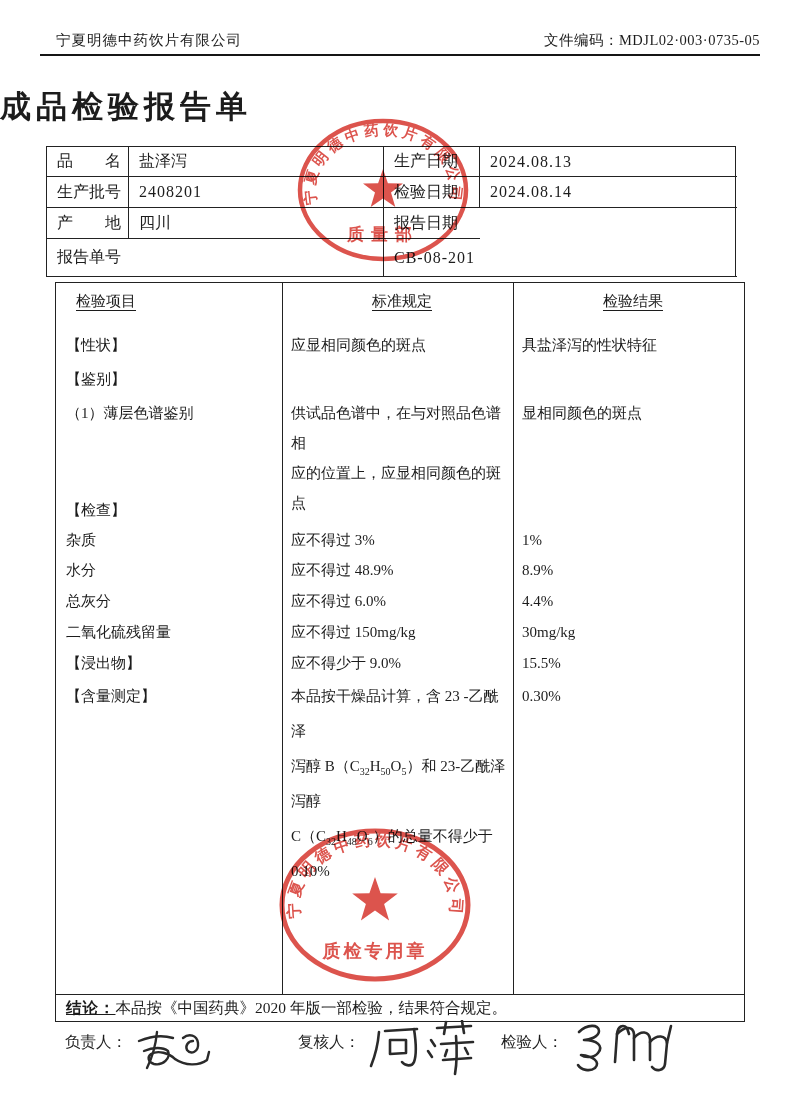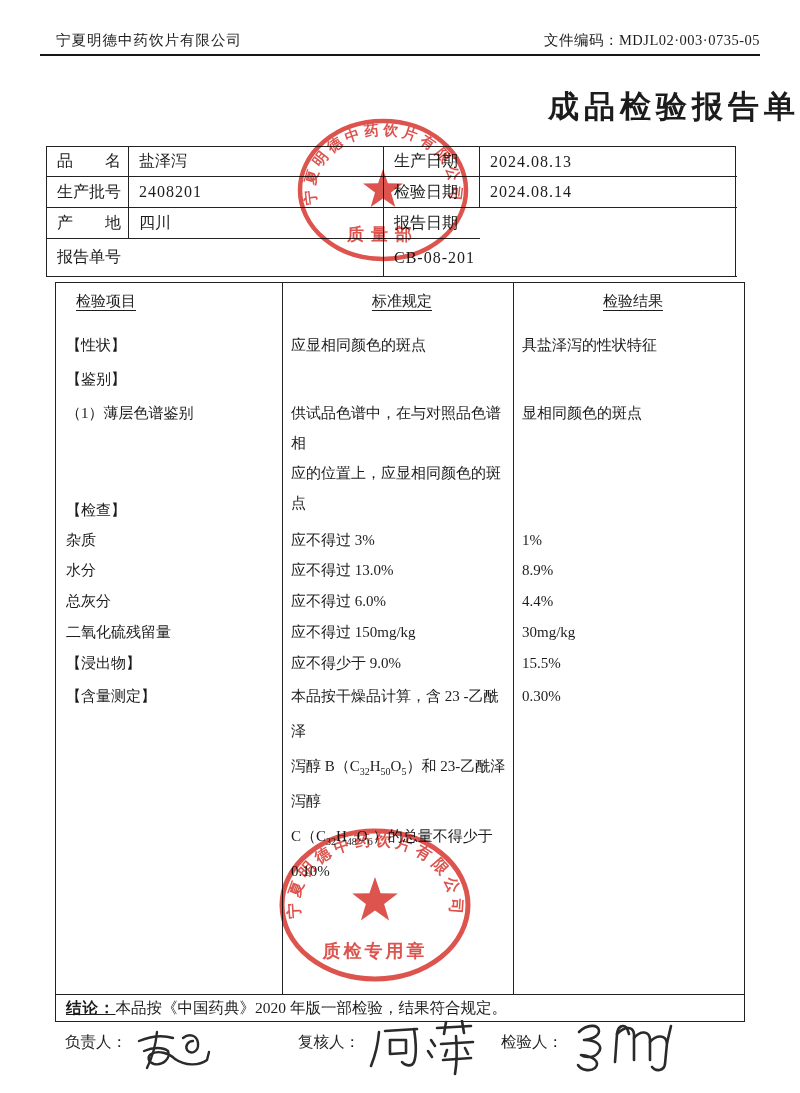--- a/index.html
+++ b/index.html
@@ -9,22 +9,22 @@
     background:#ffffff;
     font-family:"Liberation Serif","DejaVu Serif",serif;
     color:#1c1c1c;
     overflow:hidden;
   }
   
   .hdr-company { position:absolute; left:56px; top:31px; font-size:14.5px; letter-spacing:1px; }
   .hdr-code    { position:absolute; right:40px; top:31px; font-size:14.5px; letter-spacing:.5px; }
   .hdr-rule    { position:absolute; left:40px; right:40px; top:54px; border-top:2.2px solid #151515; }
   
-  .doc-title { position:absolute; top:86px; left:0; width:100%; text-align:right;
-               font-size:31px; font-weight:bold; letter-spacing:5px;padding-left:20px; }
+  .doc-title { position:absolute; top:86px; left:0; width:100%; text-align:left;
+               font-size:31px; font-weight:bold; letter-spacing:5px; }
   
   .info-table { position:absolute; left:46px; top:146px; width:690px;
                 border:1.6px solid #222; border-bottom:none; font-size:16px; }
   .irow4 { display:grid; grid-template-columns:82px 255px 96px 257px; }
   .irow2 { display:grid; grid-template-columns:337px 353px; }
   .info-table .cell { border-right:1.4px solid #222; border-bottom:1.4px solid #222;
                       padding-left:10px; display:flex; align-items:center; }
   .info-table .cell:last-child { border-right:none; }
   .h30 { height:30px; } .h31 { height:31px; } .h38 { height:38px; }
   .num { letter-spacing:1px; }
@@ -137,21 +137,21 @@
   </div>
 
   <div class="trow rh30">
     <div class="ci">杂质</div>
     <div class="cs">应不得过 3%</div>
     <div class="cr">1%</div>
   </div>
 
   <div class="trow rh31">
     <div class="ci">水分</div>
-    <div class="cs">应不得过 13.0%</div>
+    <div class="cs">应不得过 48.9%</div>
     <div class="cr">8.9%</div>
   </div>
 
   <div class="trow rh31">
     <div class="ci">总灰分</div>
     <div class="cs">应不得过 6.0%</div>
     <div class="cr">4.4%</div>
   </div>
 
   <div class="trow rh31">

